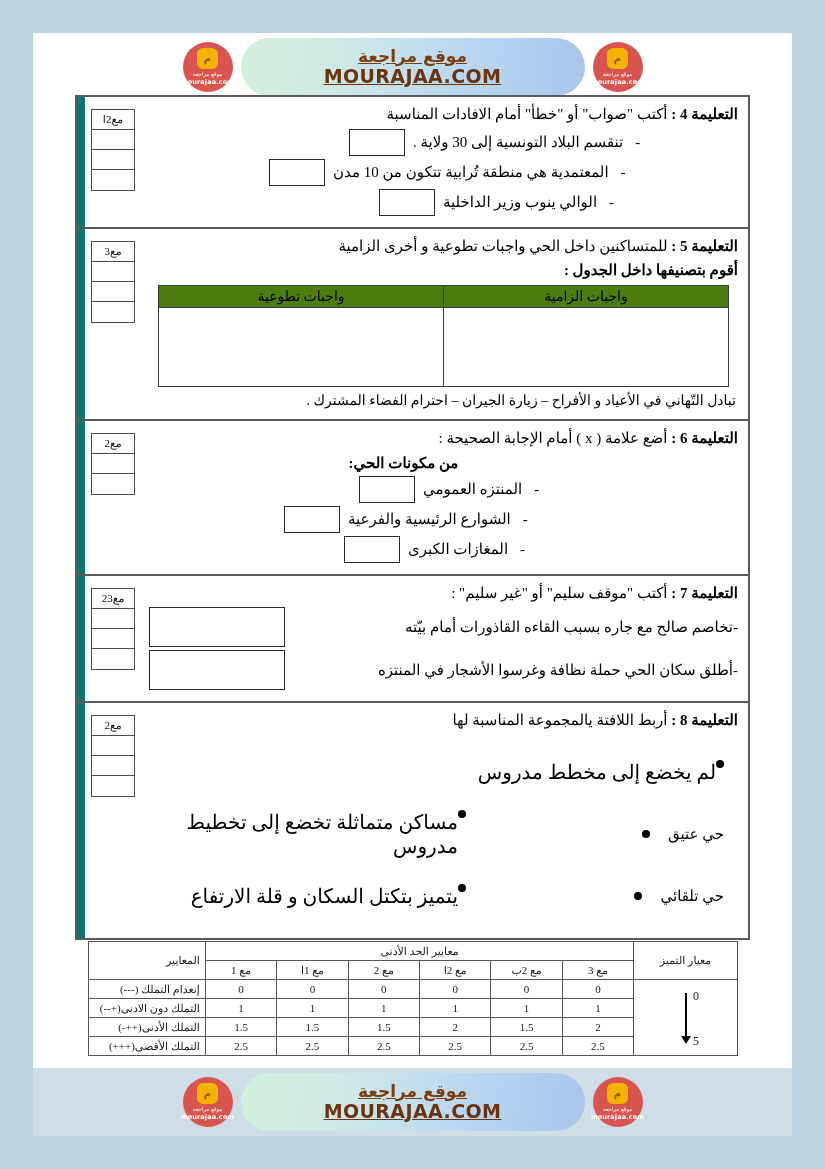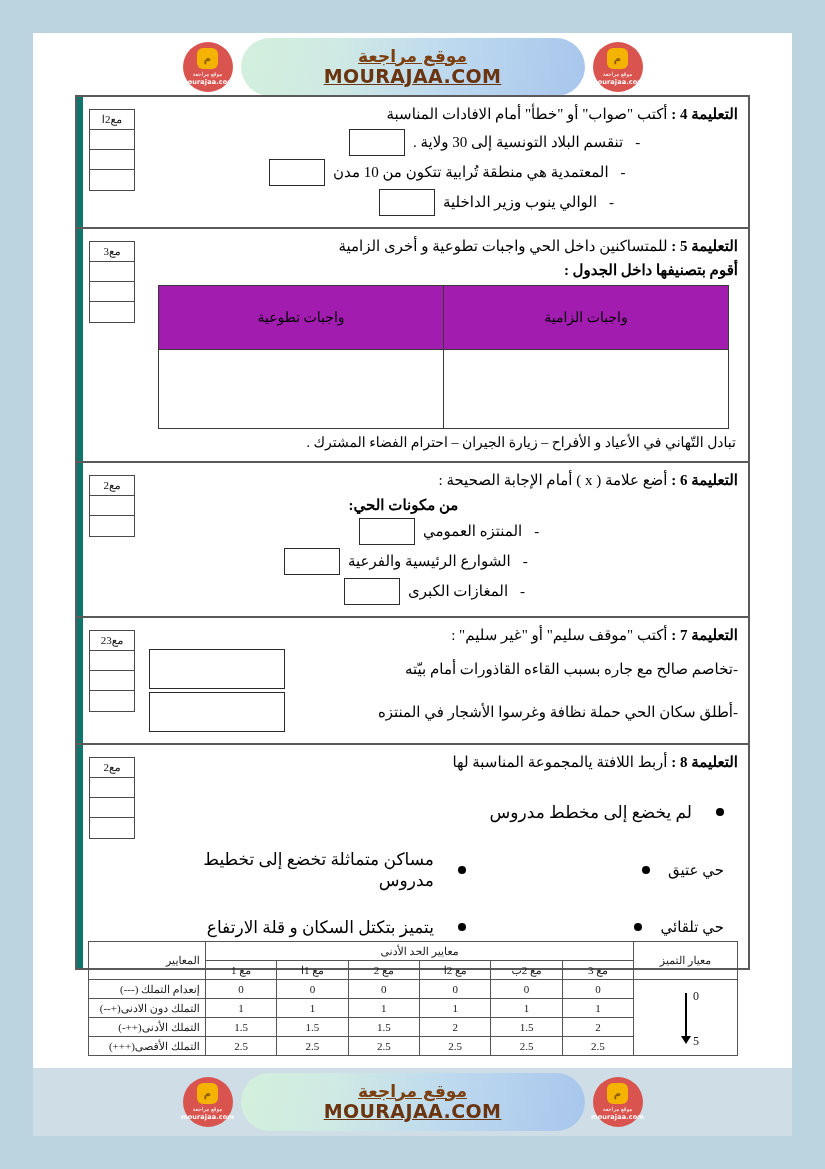--- a/index.html
+++ b/index.html
@@ -73,21 +73,21 @@
     display:flex;flex-direction:row;
     border-bottom:2px solid #5a5a5a;
     min-height:40px;
   }
   .sect:last-child{border-bottom:none;}
   .sect-body{
     flex:1;padding:6px 10px 8px 8px;position:relative;
     box-sizing:border-box;
   }
   .sect-score{
-    width:64px;border-left:6px solid #0f766e;
+    width:64px;border-left:8px solid #0f766e;
     box-sizing:border-box;
     padding:12px 6px 6px 6px;
     display:flex;align-items:flex-start;justify-content:flex-start;
   }
   .score-grid{
     width:52px;border:1px solid #4a4a4a;box-sizing:border-box;
   }
   .score-cell{
     height:20px;border-bottom:1px solid #4a4a4a;box-sizing:border-box;
     display:flex;align-items:center;justify-content:center;
@@ -111,43 +111,43 @@
   }
   .ansbox.wide{width:136px;height:40px;}
   .dash{margin-left:4px;}
 
   
   .t5{
     width:calc(100% - 18px);margin:6px auto 2px auto;
     border-collapse:collapse;table-layout:fixed;
   }
   .t5 th{
-    background:#a21caf;border:1px solid #3a3a3a;
-    font-size:14px;font-weight:normal;padding:23px 4px;text-align:center;
+    background:#4d7c0f;border:1px solid #3a3a3a;
+    font-size:14px;font-weight:normal;padding:2px 4px;text-align:center;
   }
   .t5 td{
     border:1px solid #3a3a3a;height:76px;
   }
   .hint{
     font-size:14px;text-align:right;margin:5px 2px 2px 2px;
   }
 
   
   .match{
     display:flex;flex-direction:column;gap:26px;
     margin:28px 14px 22px 14px;
   }
   .match-row{display:flex;flex-direction:row;align-items:center;}
   .mr-right{
     width:46%;display:flex;align-items:center;justify-content:flex-start;
     gap:6px;font-size:15px;
   }
   .mr-left{
-    width:54%;display:flex;align-items:center;justify-content:flex-start;
-    gap:24px;font-size:17px;
+    width:54%;display:flex;align-items:flex-start;justify-content:flex-start;
+    gap:0;font-size:20px;
   }
   .dot{
     width:8px;height:8px;border-radius:50%;background:#000;flex:0 0 auto;
   }
 
   
   .crit-wrap{position:absolute;left:55px;top:908px;width:650px;}
   .crit{
     width:100%;border-collapse:collapse;table-layout:fixed;
     font-size:11px;color:#1a1a1a;

